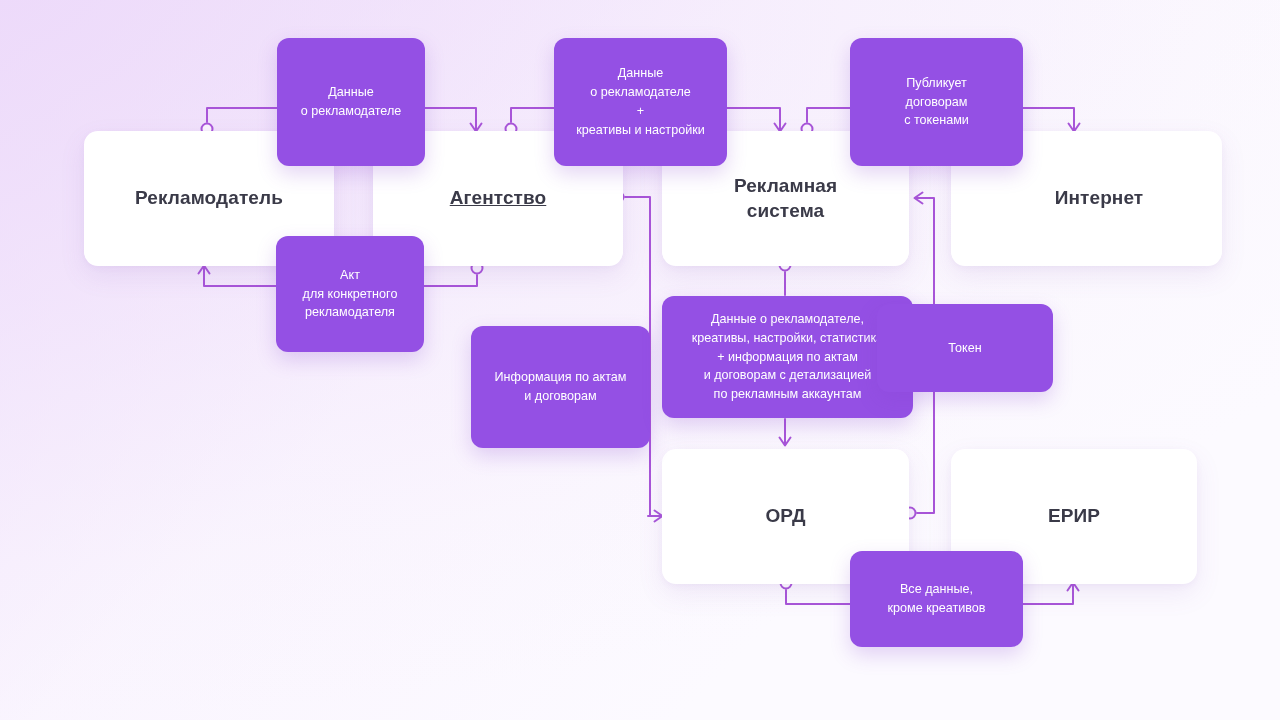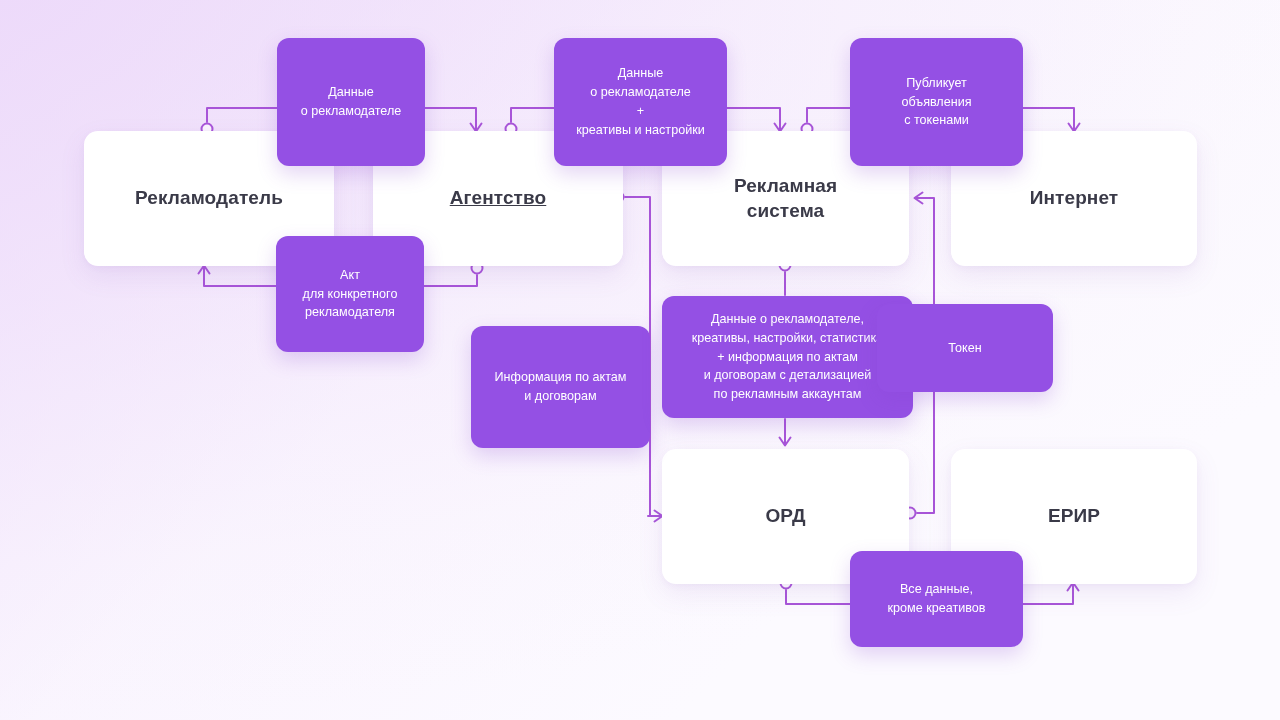--- a/index.html
+++ b/index.html
@@ -104,21 +104,21 @@
 
   <div class="card" style="left:373px;top:131px;width:250px;height:135px;text-decoration:underline;">
     <span>Агентство</span>
   </div>
 
   <div class="card" style="left:662px;top:131px;width:247px;height:135px;white-space:pre-line;">
     <span>Рекламная
 система</span>
   </div>
 
-  <div class="card" style="left:951px;top:131px;width:246px;height:135px;">
+  <div class="card" style="left:951px;top:131px;width:246px;height:135px;padding-left:25px;">
     <span>Интернет</span>
   </div>
 
   <div class="card" style="left:662px;top:449px;width:247px;height:135px;">
     <span>ОРД</span>
   </div>
 
   <div class="card" style="left:951px;top:449px;width:246px;height:135px;">
     <span>ЕРИР</span>
   </div>
@@ -130,21 +130,21 @@
 
   <div class="note" style="left:554px;top:38px;width:173px;height:128px;">
     <span>Данные
 о рекламодателе
 +
 креативы и настройки</span>
   </div>
 
   <div class="note" style="left:850px;top:38px;width:173px;height:128px;">
     <span>Публикует
-объявления
+договорам
 с токенами</span>
   </div>
 
   <div class="note" style="left:276px;top:236px;width:148px;height:116px;">
     <span>Акт
 для конкретного
 рекламодателя</span>
   </div>
 
   <div class="note" style="left:471px;top:296px;width:179px;height:122px;margin-top:30px;">

